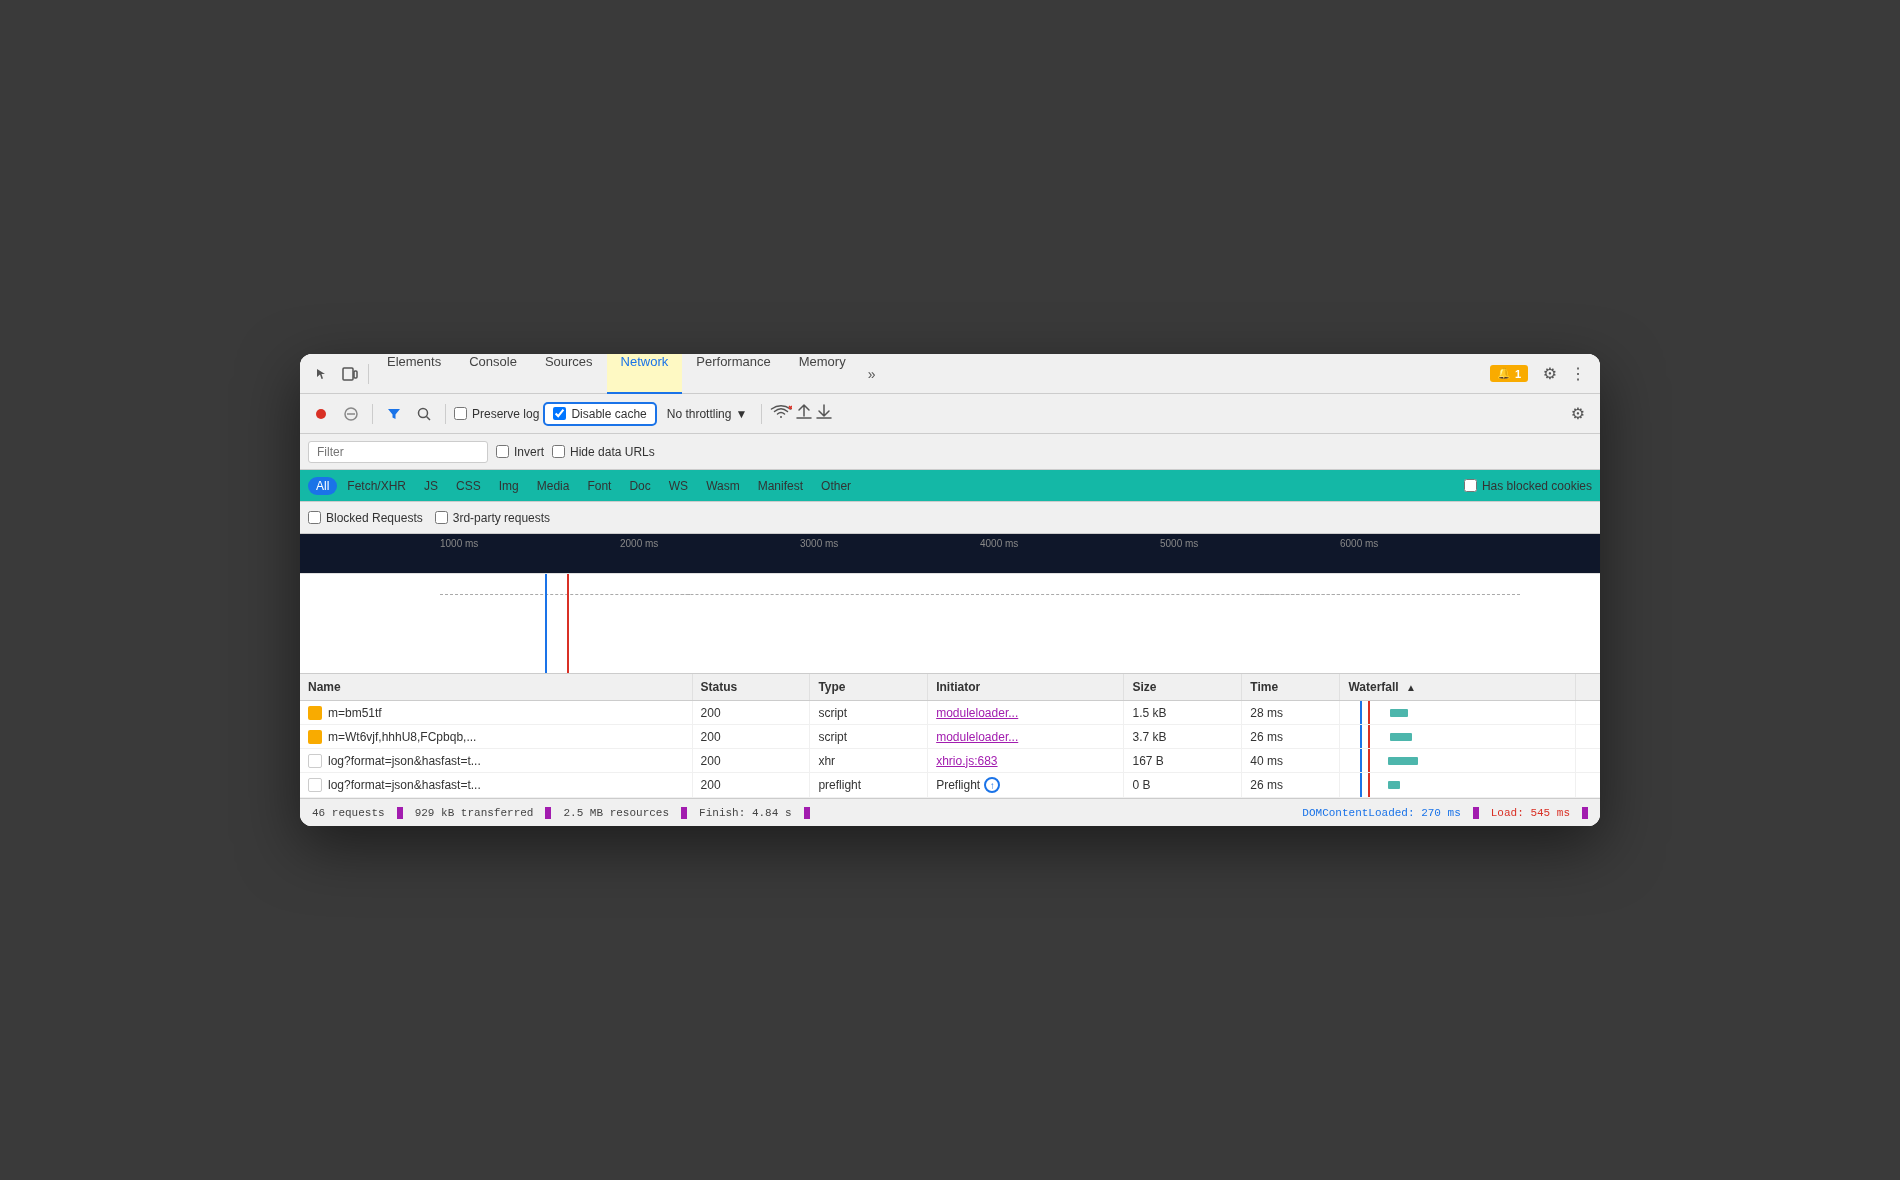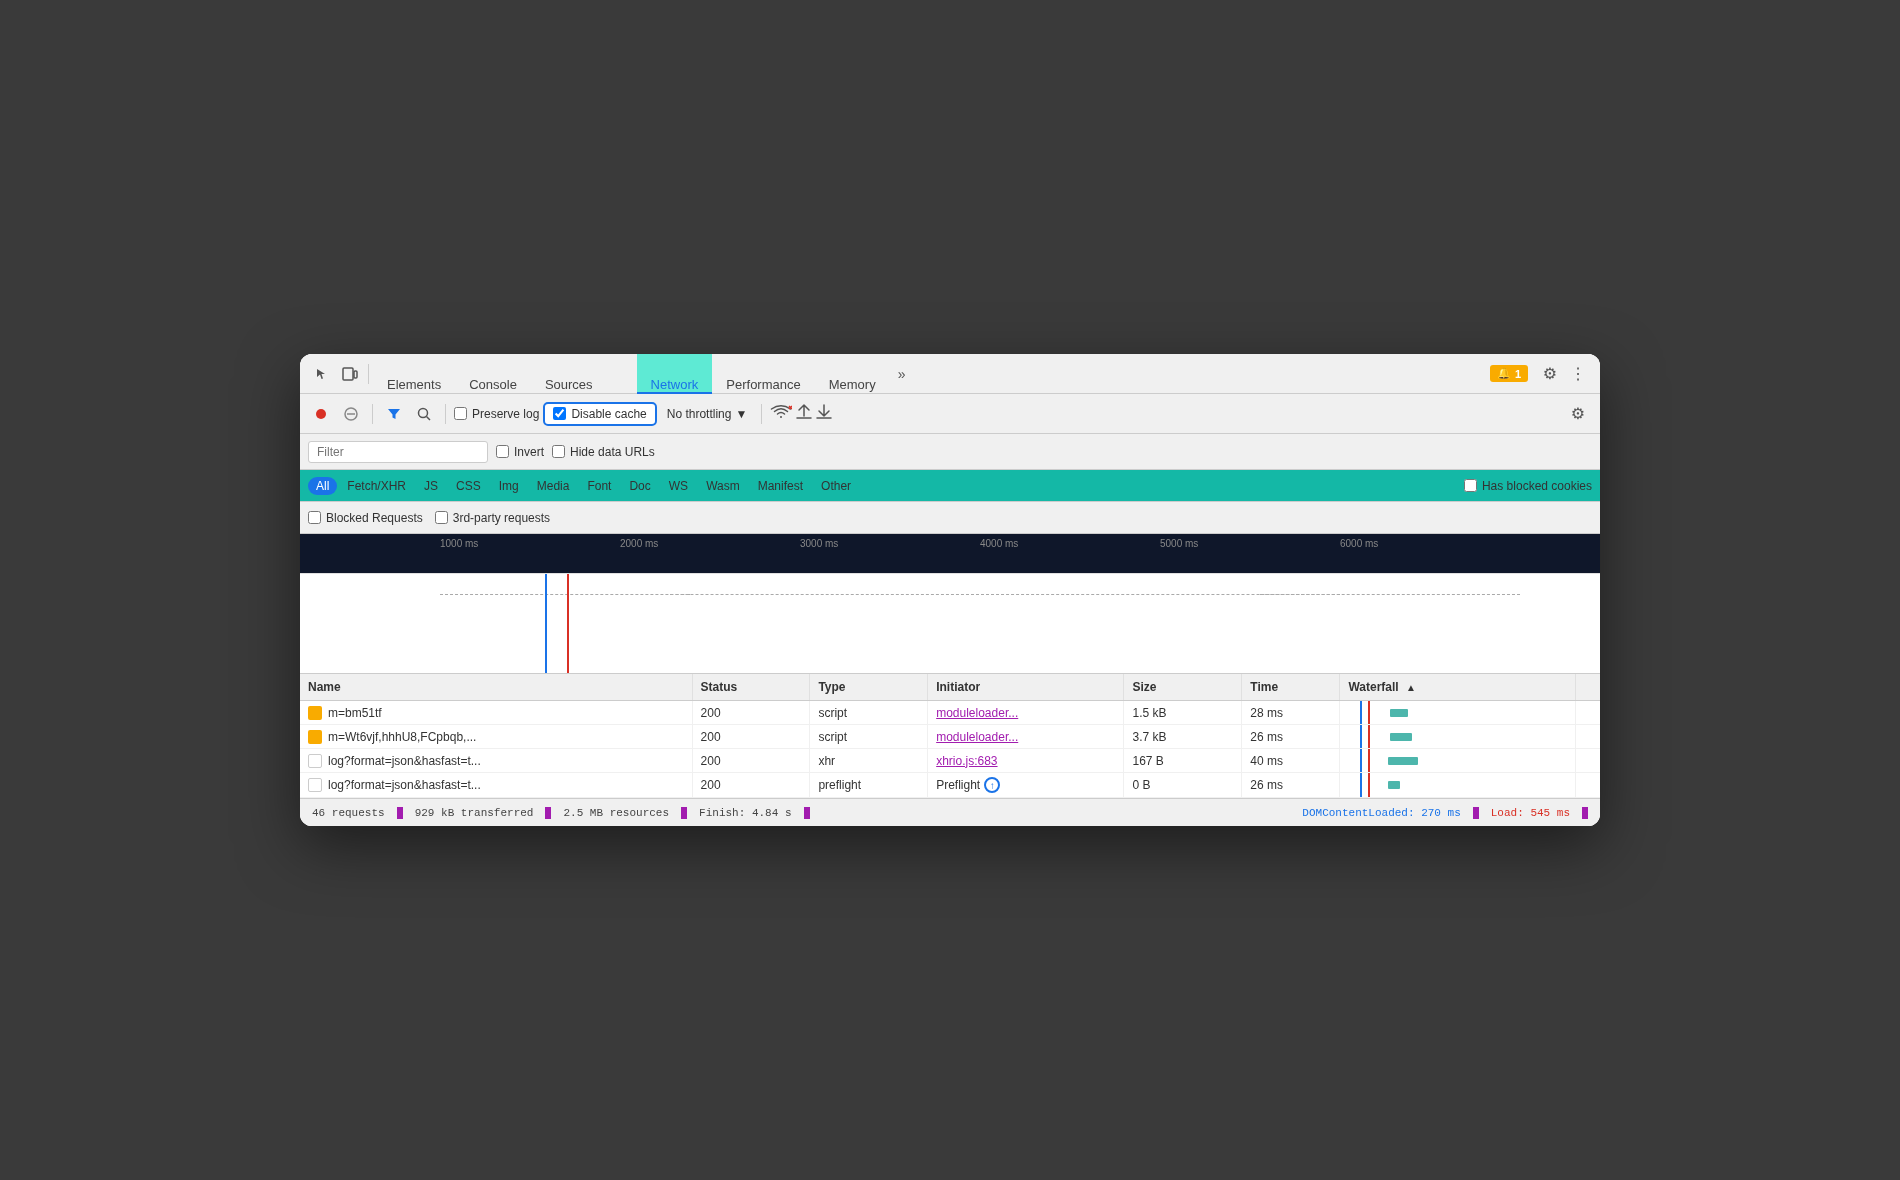--- a/index.html
+++ b/index.html
@@ -76,32 +76,31 @@
     .nav-separator {
       width: 1px;
       height: 20px;
       background: #ccc;
       margin: 0 4px;
     }
     .nav-tab {
       padding: 0 14px;
       height: 40px;
       display: flex;
-      align-items: flex-end;
+      align-items: flex-start;
       font-size: 13px;
       color: #444;
       cursor: pointer;
       border-bottom: 2px solid transparent;
       white-space: nowrap;
     }
     .nav-tab.active {
       color: #1a73e8;
       border-bottom: 2px solid #1a73e8;
-      background: #5eead4;
-      margin-left: 30px;
+      background: #fef9c3;
     }
     .nav-tab-spacer { flex: 1; }
     .nav-more {
       padding: 0 8px;
       color: #555;
       font-size: 14px;
       cursor: pointer;
     }
     .notification-badge {
       background: #f9ab00;

